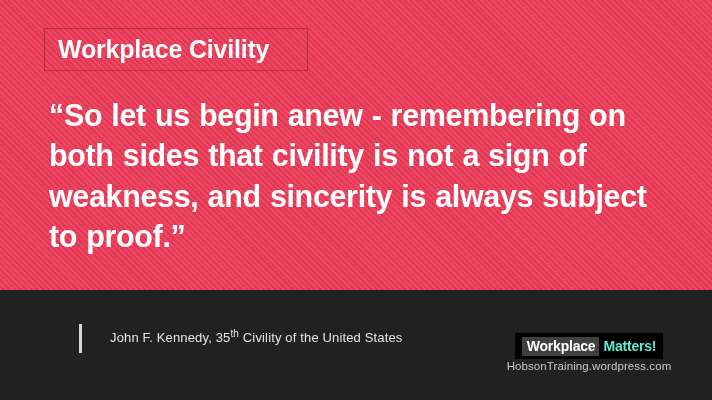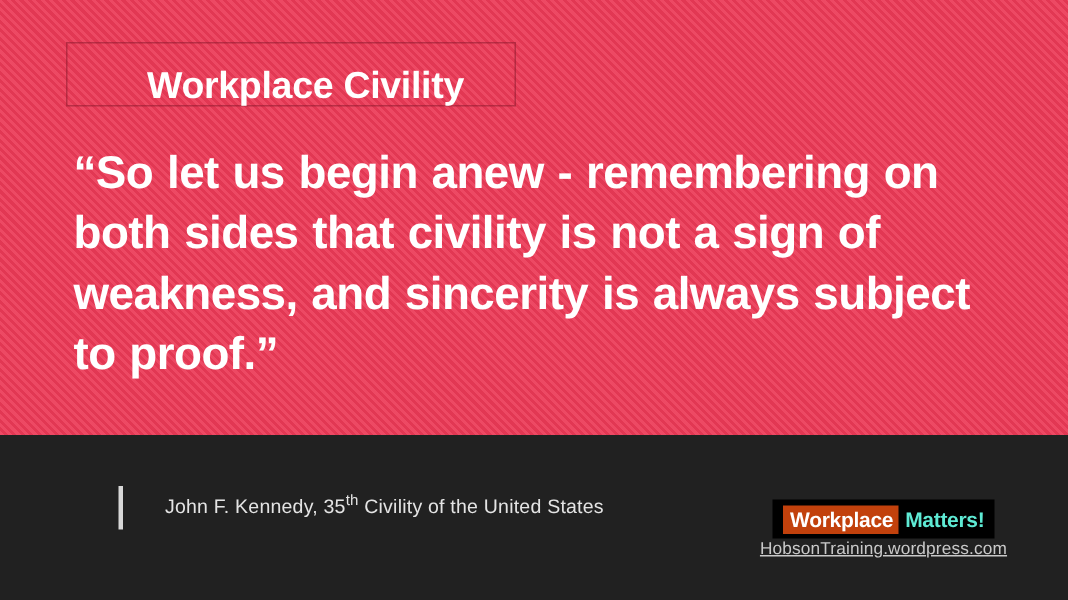--- a/index.html
+++ b/index.html
@@ -68,27 +68,26 @@
     width: 712px;
     height: 110px;
     background: #212121;
   }
 
   
   #title-box {
     position: absolute;
     left: 44px;
     top: 28px;
-    width: 300px;
+    width: 264px;
     height: 43px;
     box-sizing: border-box;
     border: 1px solid rgba(140,25,45,0.55);
     display: flex;
-    align-items: flex-end;
-    padding-left: 40px;
+    align-items: center;
   }
   #title-text {
     color: #ffffff;
     font-size: 25px;
     font-weight: bold;
     letter-spacing: -0.2px;
     padding-left: 13px;
     line-height: 1;
     white-space: nowrap;
   }
@@ -137,21 +136,21 @@
     left: 515px;
     top: 333px;
     width: 148px;
     height: 26px;
     background: #000000;
     display: flex;
     align-items: center;
     justify-content: center;
   }
   #logo-word-a {
-    background: #c2410c;
+    background: #404040;
     color: #ffffff;
     font-size: 14px;
     font-weight: bold;
     padding: 2px 4px 3px 5px;
     line-height: 1;
     letter-spacing: -0.2px;
   }
   #logo-word-b {
     color: #5eead4;
     font-size: 14px;
@@ -161,21 +160,20 @@
     letter-spacing: -0.2px;
   }
   #logo-url {
     position: absolute;
     left: 487px;
     top: 360px;
     width: 204px;
     text-align: center;
     color: #c9c9c9;
     font-size: 11.5px;
-    text-decoration: underline;
     letter-spacing: 0.1px;
     white-space: nowrap;
   }
 </style>
 </head>
 <body>
 
 <div id="slide">
 
   <div id="pink-panel"></div>

